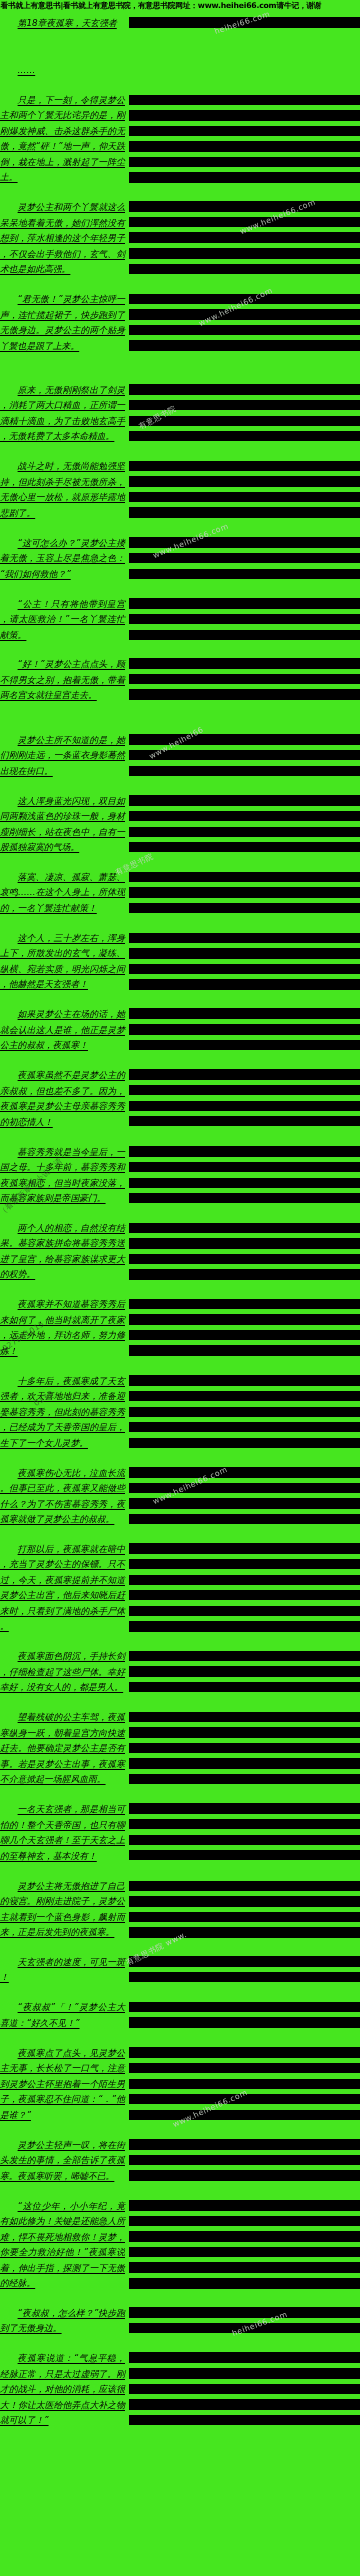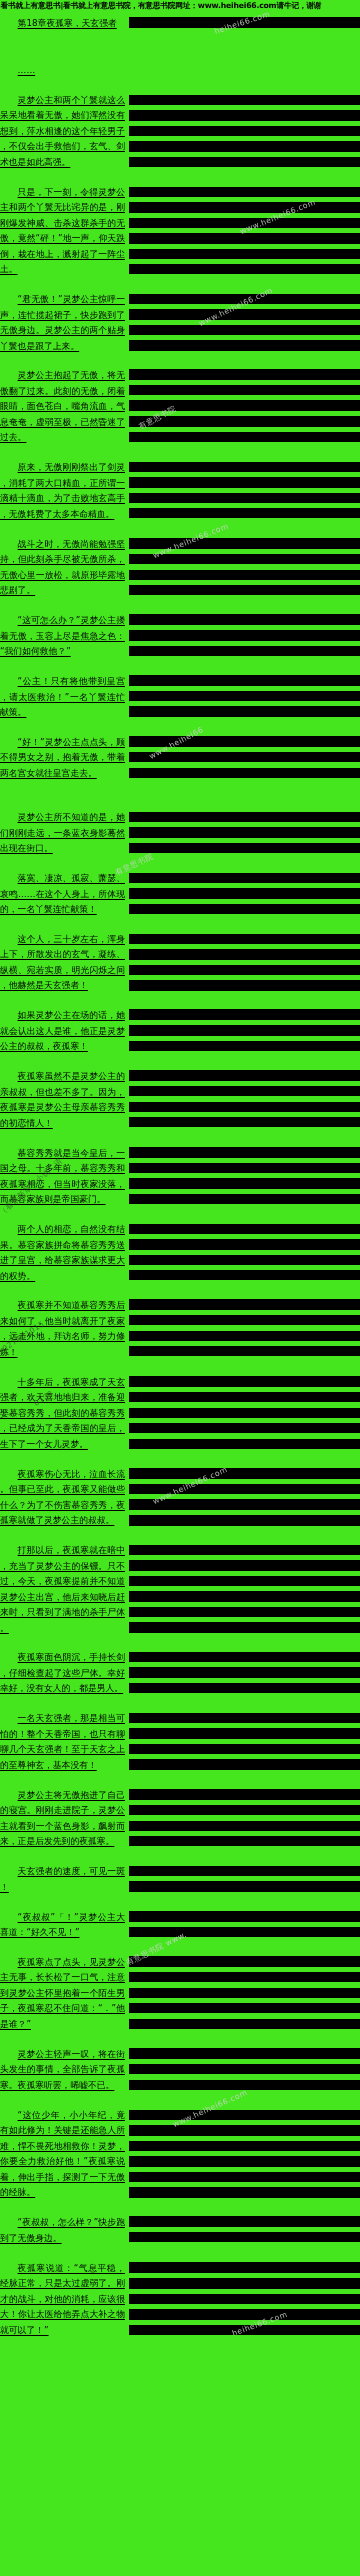--- a/index.html
+++ b/index.html
@@ -34,20 +34,21 @@
   .title-row{margin-bottom:31px;}
   .ltext{
     width:125px;flex:0 0 125px;
     font-size:8.8px;line-height:15.5px;
     text-align:justify;
     word-break:break-all;line-break:anywhere;
     text-decoration:underline;
     text-decoration-thickness:0.5px;
     text-underline-offset:2.1px;
     text-indent:2em;
+    font-style:italic;
   }
   .chapter-title{font-weight:400;}
   .bars{
     flex:1 1 auto;
     margin-left:3.6px;
     background:repeating-linear-gradient(
       to bottom,
       transparent 0 1.5px,
       var(--bar) 1.5px 12px,
       transparent 12px 15.5px);
@@ -72,33 +73,32 @@
 <div class="content">
   <div class="row title-row">
     <div class="ltext chapter-title">第18章夜孤寒，天玄强者</div>
     <div class="bars"></div>
   </div>
 <div class="row">
     <div class="ltext">……</div>
     <div class="bars nobars"></div>
   </div>
     <div class="row">
+    <div class="ltext">只是，下一刻，令得灵梦公主和两个丫鬟无比诧异的是，刚刚爆发神威、击杀这群杀手的无傲，竟然“砰！”地一声，仰天跌倒，栽在地上，溅射起了一阵尘土。</div>
+    <div class="bars"></div>
+  </div>
+    <div class="row">
     <div class="ltext">灵梦公主和两个丫鬟就这么呆呆地看着无傲，她们浑然没有想到，萍水相逢的这个年轻男子，不仅会出手救他们，玄气、剑术也是如此高强。</div>
     <div class="bars"></div>
   </div>
     <div class="row">
-    <div class="ltext">只是，下一刻，令得灵梦公主和两个丫鬟无比诧异的是，刚刚爆发神威、击杀这群杀手的无傲，竟然“砰！”地一声，仰天跌倒，栽在地上，溅射起了一阵尘土。</div>
-    <div class="bars"></div>
-  </div>
-    <div class="row">
     <div class="ltext">“君无傲！”灵梦公主惊呼一声，连忙揽起裙子，快步跑到了无傲身边。灵梦公主的两个贴身丫鬟也是跟了上来。</div>
     <div class="bars"></div>
   </div>
     <div class="row">
-    <div class="ltext">灵梦公主抱起了无傲，将无傲翻了过来。此刻的无傲，闭着眼睛，面色苍白，嘴角流血，气息奄奄，虚弱至极，已然昏迷了过去。</div>
     <div class="bars"></div>
   </div>
     <div class="row">
     <div class="ltext">原来，无傲刚刚祭出了剑灵，消耗了两大口精血，正所谓一滴精十滴血，为了击败地玄高手，无傲耗费了太多本命精血。</div>
     <div class="bars"></div>
   </div>
     <div class="row">
     <div class="ltext">战斗之时，无傲尚能勉强坚持，但此刻杀手尽被无傲所杀，无傲心里一放松，就原形毕露地悲剧了。</div>
     <div class="bars"></div>
   </div>
@@ -115,20 +115,24 @@
     <div class="bars"></div>
   </div>
     <div class="row">
     <div class="bars"></div>
   </div>
     <div class="row">
     <div class="ltext">灵梦公主所不知道的是，她们刚刚走远，一条蓝衣身影蓦然出现在街口。</div>
     <div class="bars"></div>
   </div>
     <div class="row">
+    <div class="ltext">这人浑身蓝光闪现，双目如同两颗浅蓝色的珍珠一般，身材瘦削细长，站在夜色中，自有一股孤独寂寞的气场。</div>
+    <div class="bars"></div>
+  </div>
+    <div class="row">
     <div class="ltext">落寞、凄凉、孤寂、萧瑟、哀鸣……在这个人身上，所体现的，一名丫鬟连忙献策！</div>
     <div class="bars"></div>
   </div>
     <div class="row">
     <div class="ltext">这个人，三十岁左右，浑身上下，所散发出的玄气，凝练、纵横、宛若实质，明光闪烁之间，他赫然是天玄强者！</div>
     <div class="bars"></div>
   </div>
     <div class="row">
     <div class="ltext">如果灵梦公主在场的话，她就会认出这人是谁，他正是灵梦公主的叔叔，夜孤寒！</div>
     <div class="bars"></div>
@@ -156,20 +160,24 @@
     <div class="row">
     <div class="ltext">夜孤寒伤心无比，泣血长流。但事已至此，夜孤寒又能做些什么？为了不伤害慕容秀秀，夜孤寒就做了灵梦公主的叔叔。</div>
     <div class="bars"></div>
   </div>
     <div class="row">
     <div class="ltext">打那以后，夜孤寒就在暗中，充当了灵梦公主的保镖。只不过，今天，夜孤寒提前并不知道灵梦公主出宫，他后来知晓后赶来时，只看到了满地的杀手尸体。</div>
     <div class="bars"></div>
   </div>
     <div class="row">
     <div class="ltext">夜孤寒面色阴沉，手持长剑，仔细检查起了这些尸体。幸好幸好，没有女人的，都是男人。</div>
+    <div class="bars"></div>
+  </div>
+    <div class="row">
+    <div class="ltext">望着残破的公主车驾，夜孤寒纵身一跃，朝着皇宫方向快速赶去。他要确定灵梦公主是否有事。若是灵梦公主出事，夜孤寒不介意掀起一场腥风血雨。</div>
     <div class="bars"></div>
   </div>
     <div class="row">
     <div class="ltext">一名天玄强者，那是相当可怕的！整个天香帝国，也只有聊聊几个天玄强者！至于天玄之上的至尊神玄，基本没有！</div>
     <div class="bars"></div>
   </div>
     <div class="row">
     <div class="ltext">灵梦公主将无傲抱进了自己的寝宫。刚刚走进院子，灵梦公主就看到一个蓝色身影，飙射而来，正是后发先到的夜孤寒。</div>
     <div class="bars"></div>
   </div>

